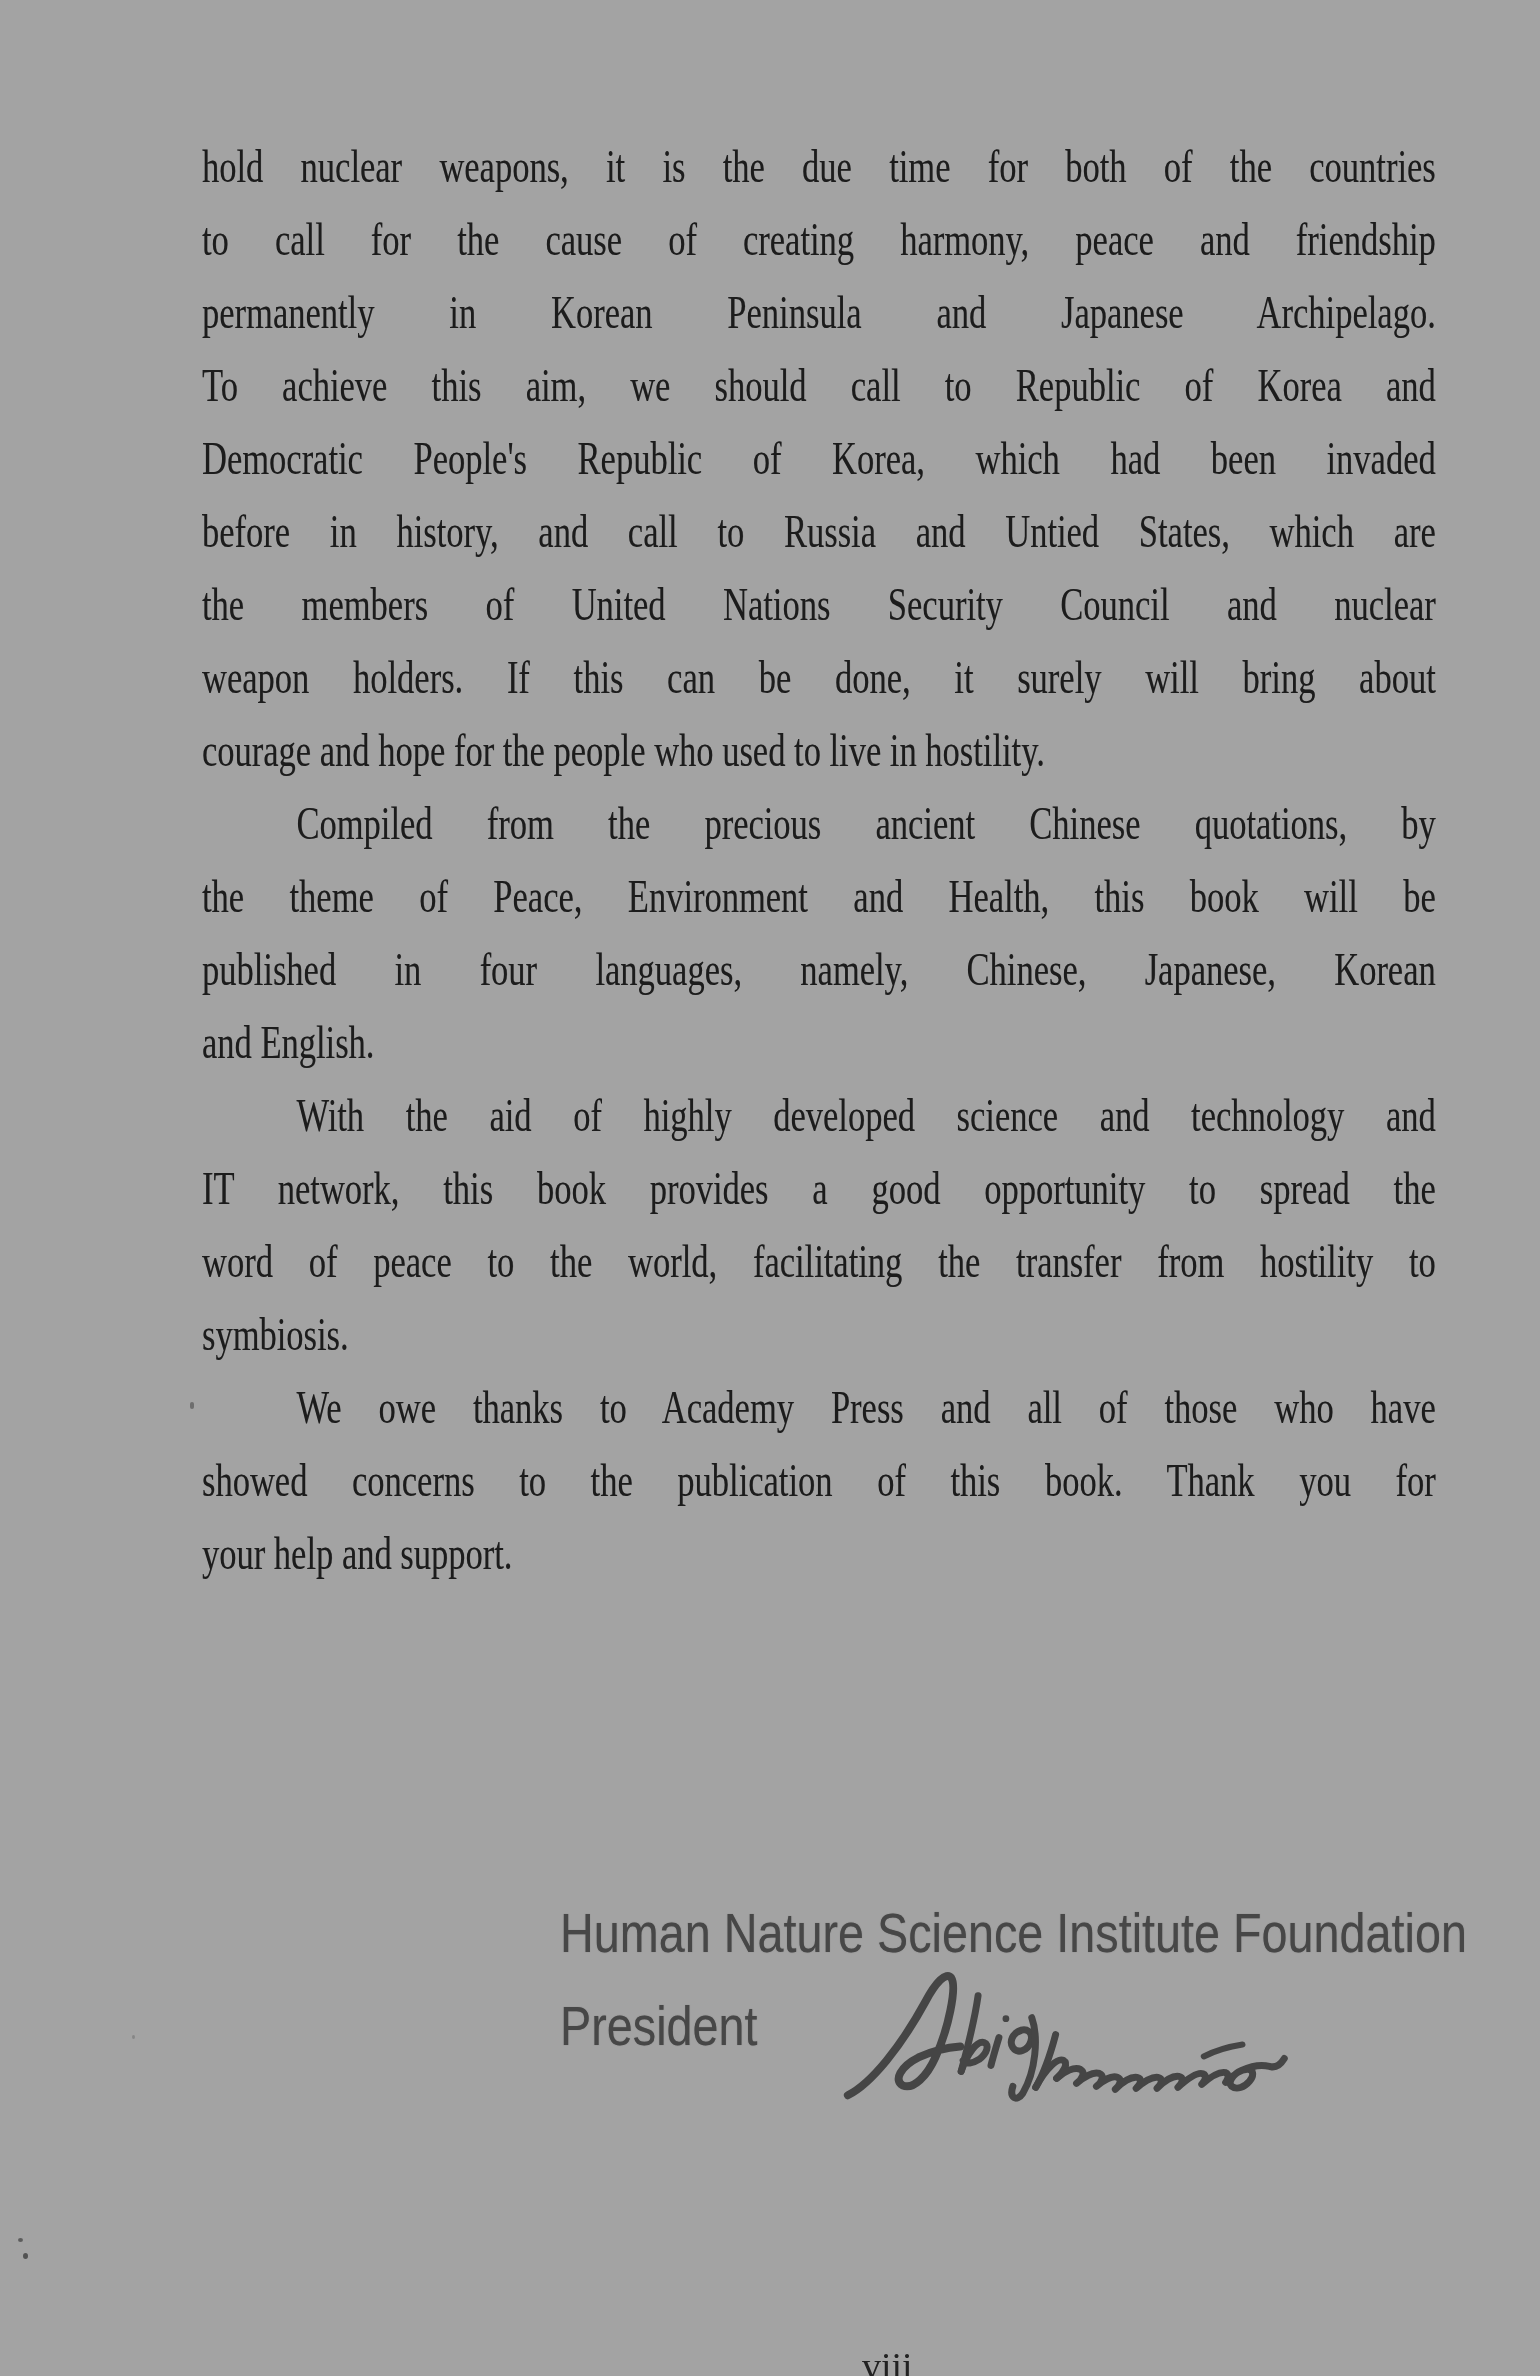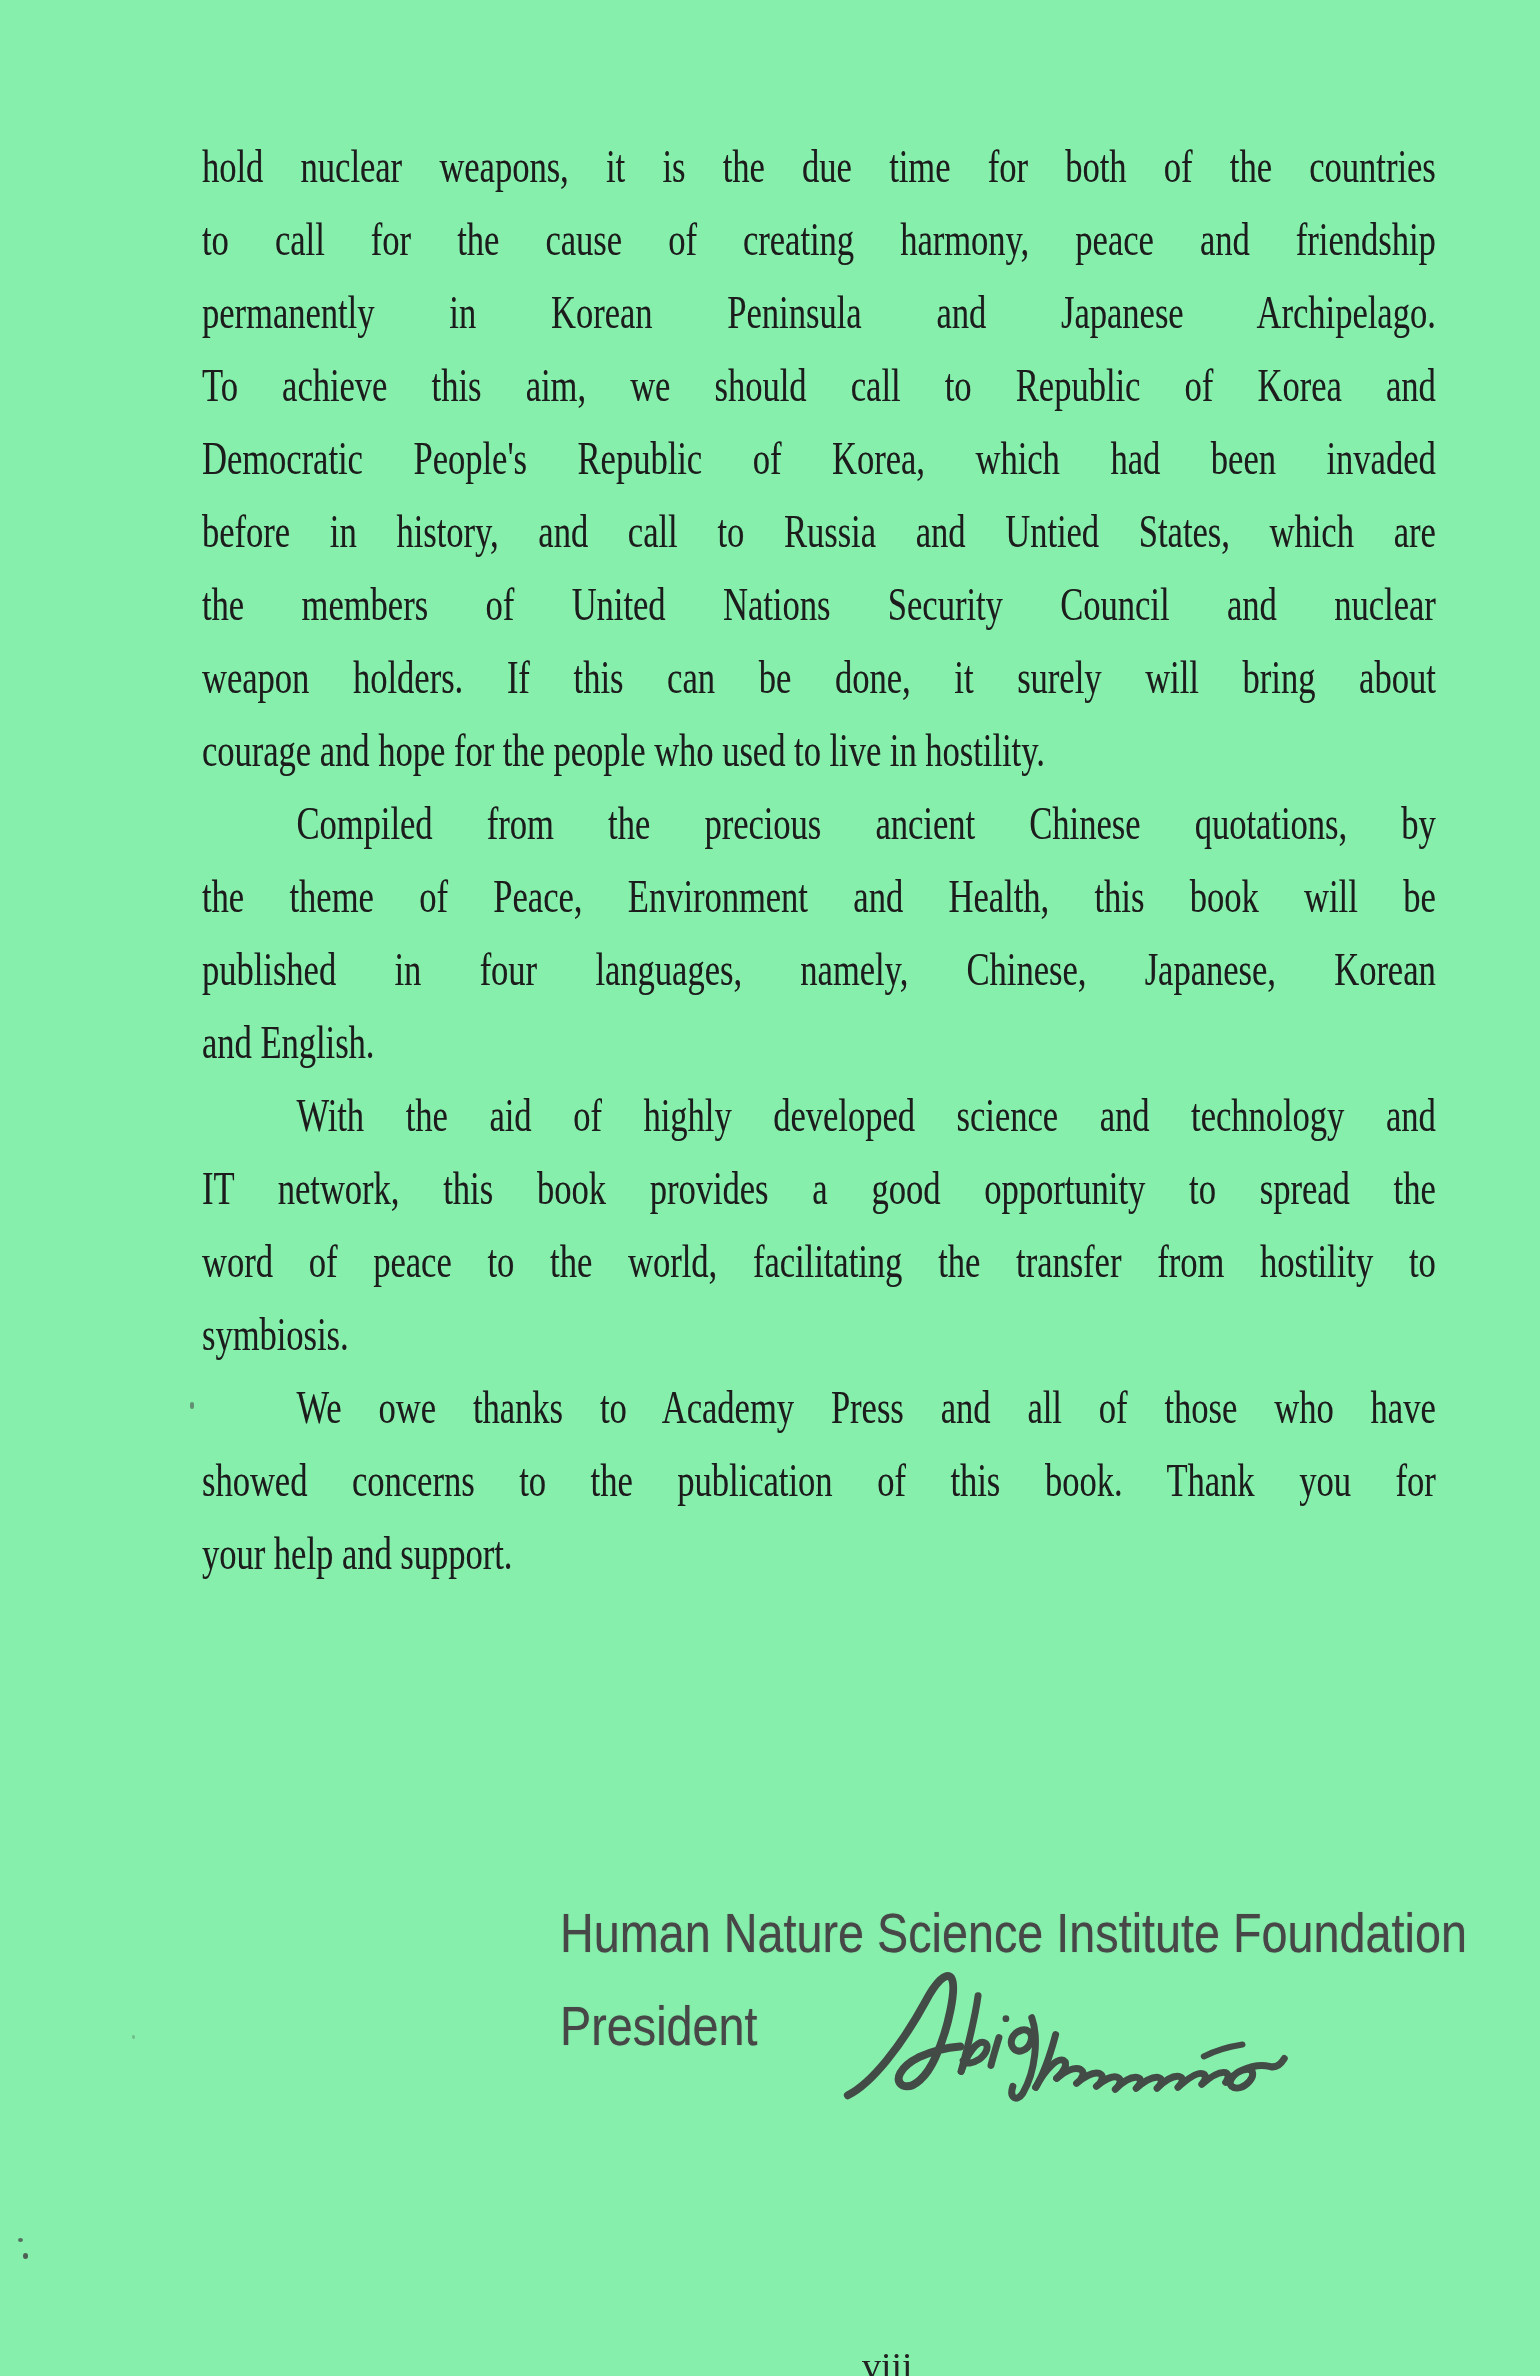--- a/index.html
+++ b/index.html
@@ -1,19 +1,19 @@
 <!DOCTYPE html>
 <html><head>
 <meta charset="utf-8">
 <style>
   html,body{margin:0;padding:0;background:#e8e8e8;}
   .page{
     position:relative;
     width:1540px;height:2376px;
-    background:#86efac;
+    background:#a3a3a3;
     overflow:hidden;
     font-kerning:normal;
   }
   
   .body-text{
     position:absolute;left:202px;top:130px;width:1645px;
     transform:scaleX(0.75);transform-origin:top left;
     font-family:"Liberation Serif","DejaVu Serif",serif;
     font-size:46px;line-height:73px;color:#1c1c1c;
     text-shadow:0.3px 0.4px 0.5px rgba(25,25,25,0.32);

